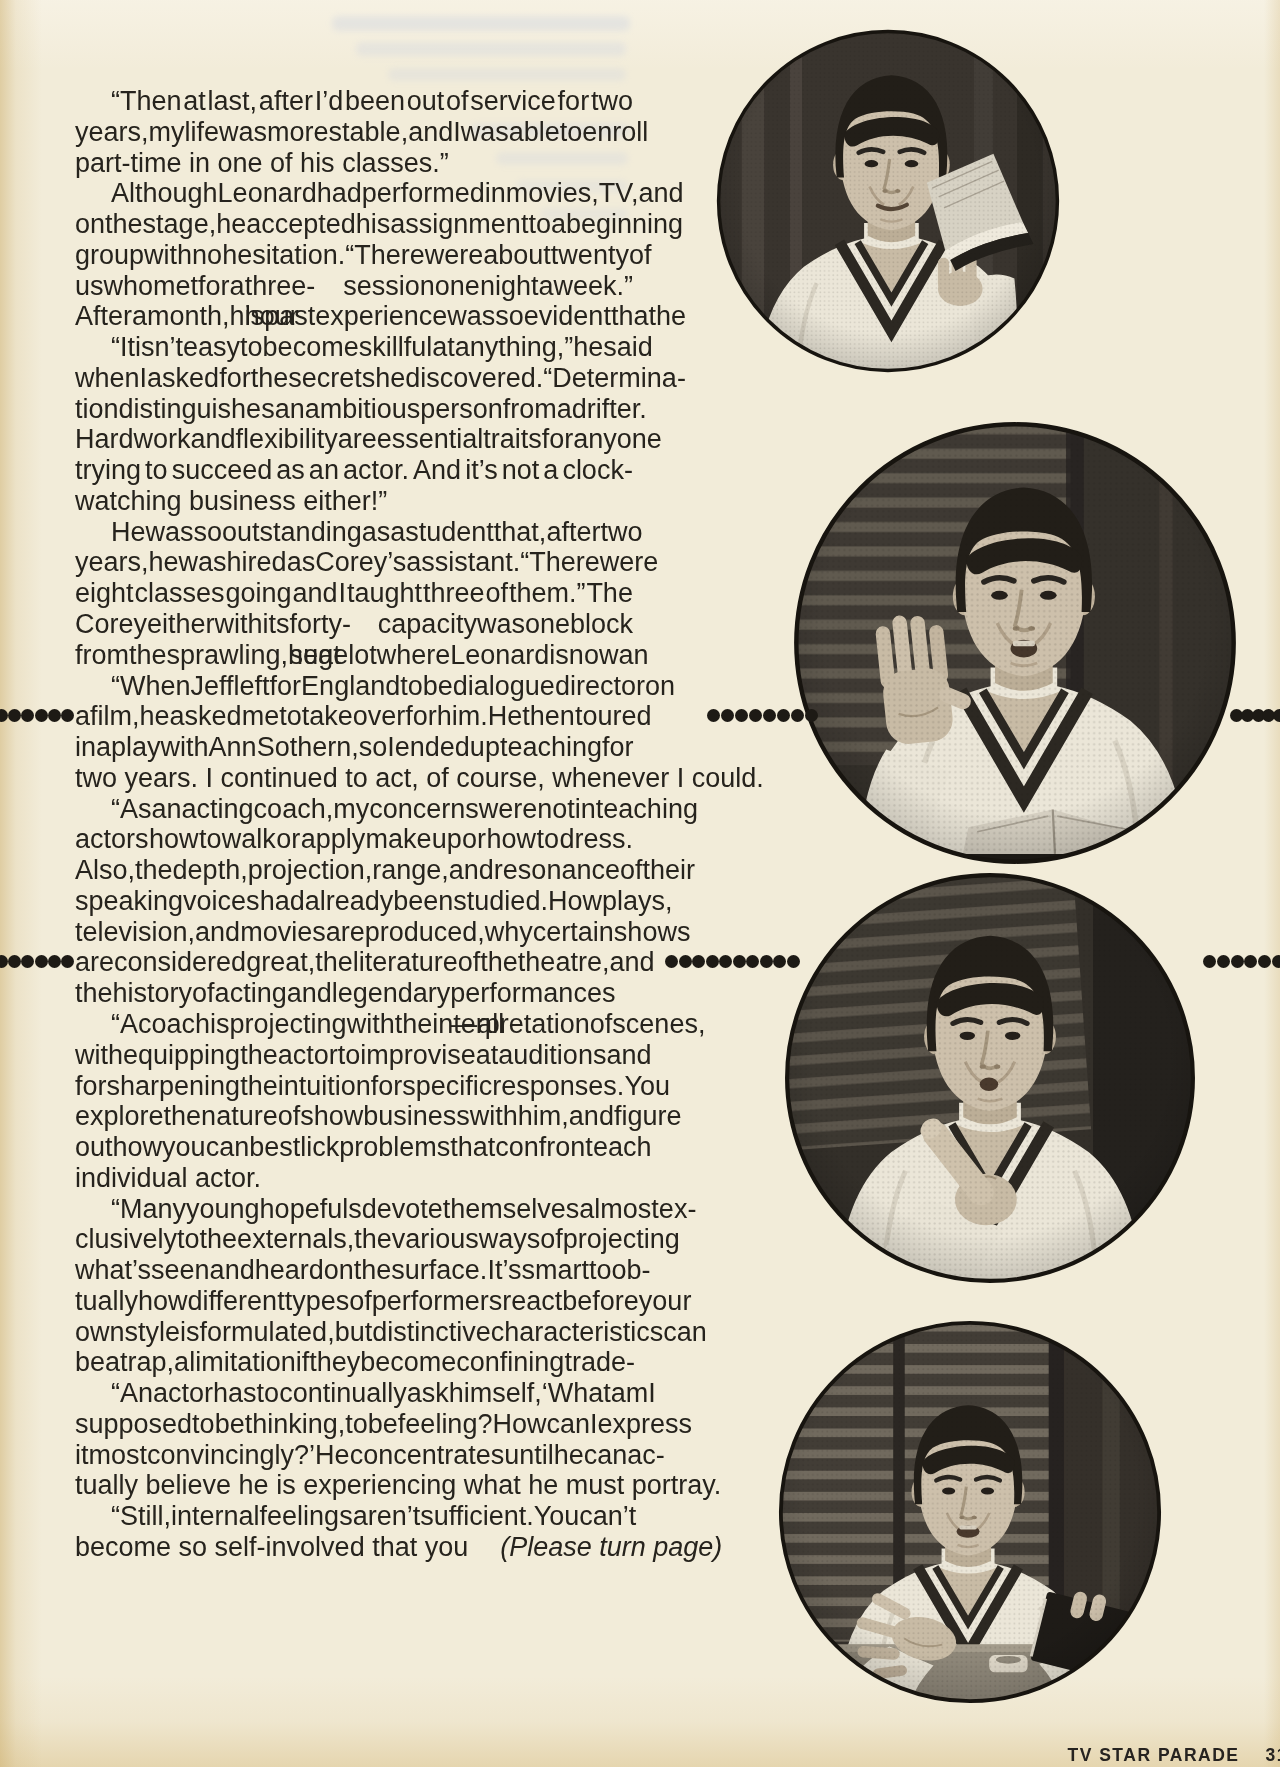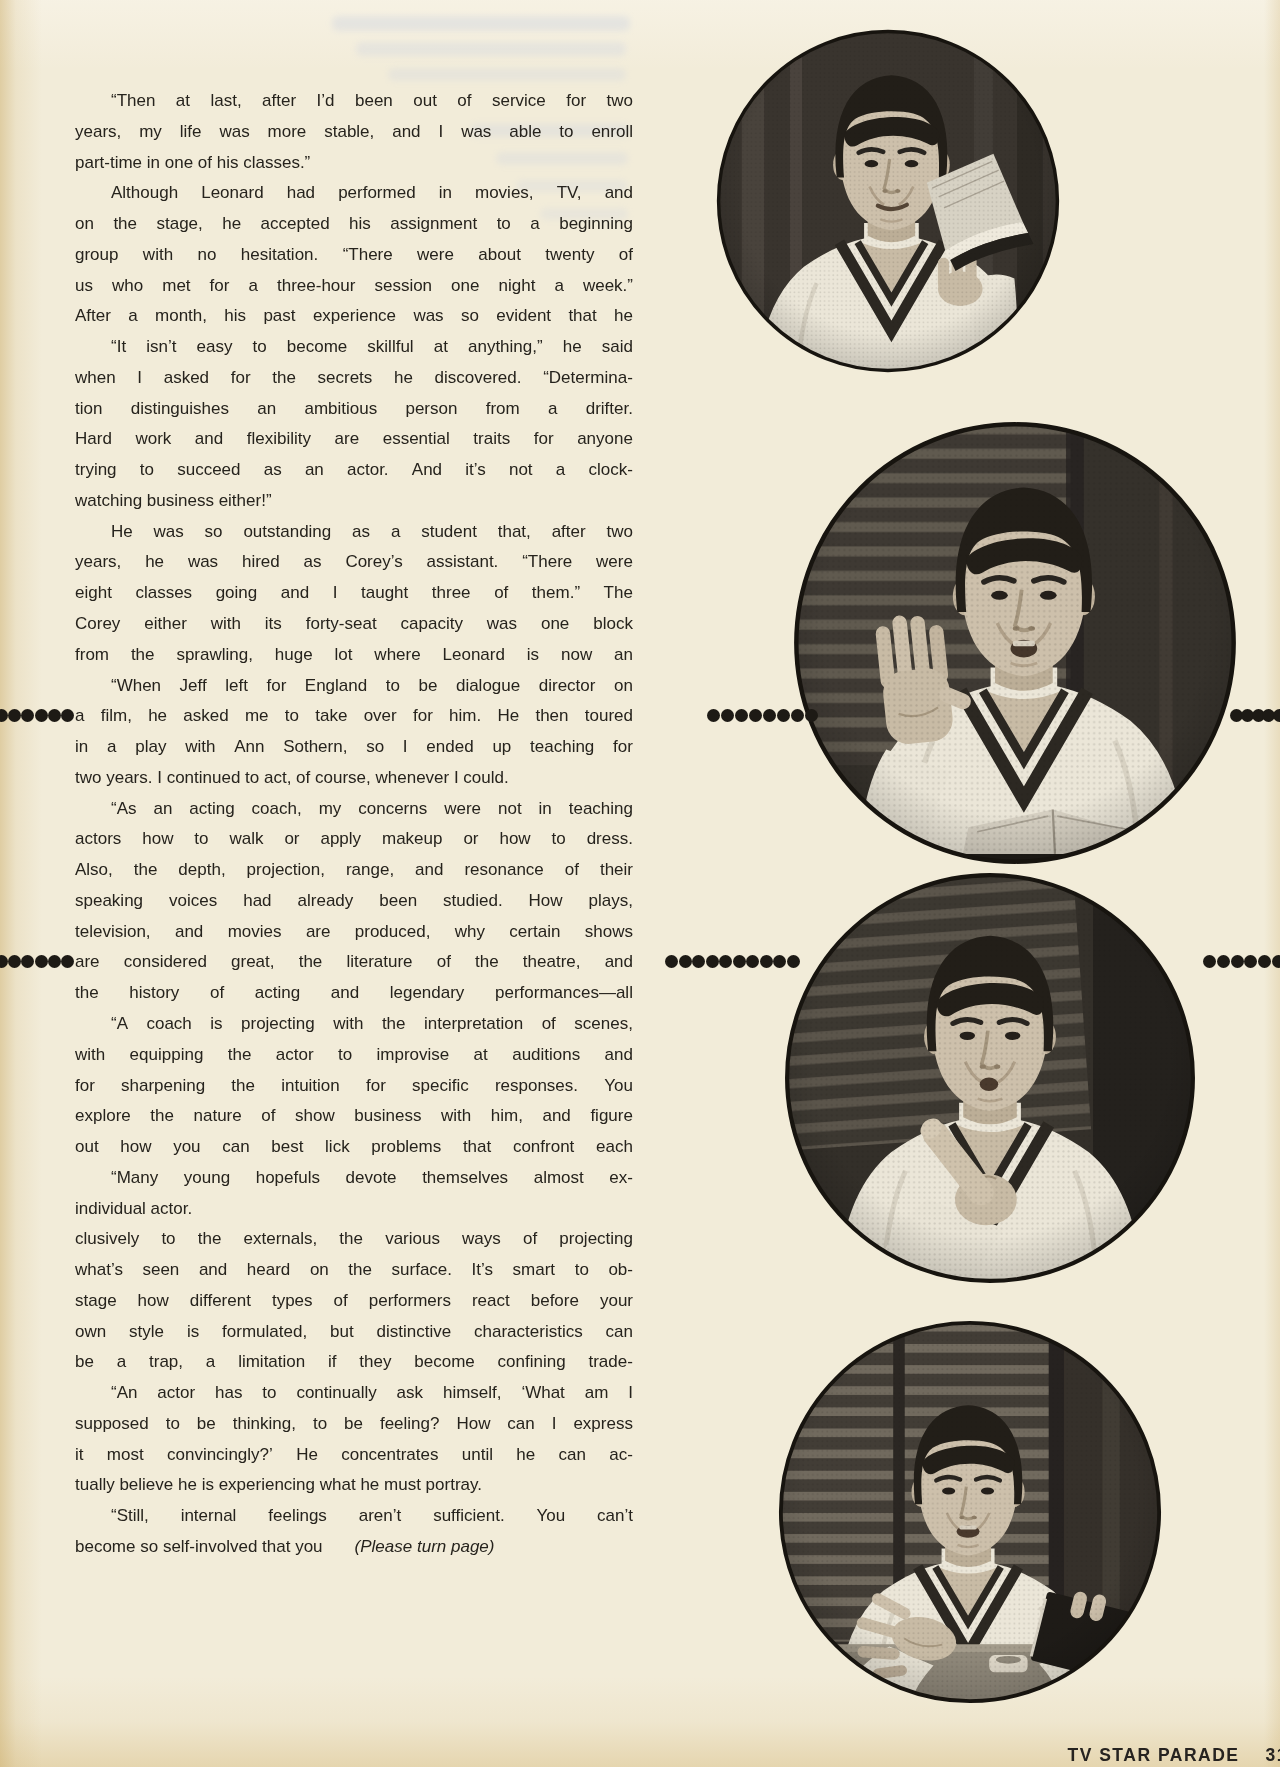--- a/index.html
+++ b/index.html
@@ -9,21 +9,21 @@
     background:
       linear-gradient(90deg, rgba(204,174,108,.50) 0px, rgba(204,174,108,.16) 16px, rgba(204,174,108,0) 42px),
       linear-gradient(270deg, rgba(204,174,108,.25) 0px, rgba(204,174,108,0) 16px),
       linear-gradient(0deg, rgba(214,186,124,.45) 0px, rgba(214,186,124,.12) 45px, rgba(214,186,124,0) 90px),
       linear-gradient(180deg, rgba(250,246,236,.55) 0px, rgba(250,246,236,0) 70px),
       #f2ecd9;
   }
   
   .article{
     position:absolute;left:75px;top:86px;width:558px;
-    font-size:17px;line-height:30.77px;color:#26231d;
+    font-size:27px;line-height:30.77px;color:#26231d;
   }
   .tline{height:30.77px;overflow:visible;}
   .just{display:flex;justify-content:space-between;}
   .ind{padding-left:36px;}
   .endline{white-space:pre;}
   .split{display:flex;justify-content:flex-start;white-space:pre;}
   .turn{font-style:italic;margin-left:32px;}
   
   .dot{position:absolute;width:13px;height:13px;border-radius:50%;background:#1d1a15;}
   
@@ -621,30 +621,30 @@
         <span>how</span>
         <span>you</span>
         <span>can</span>
         <span>best</span>
         <span>lick</span>
         <span>problems</span>
         <span>that</span>
         <span>confront</span>
         <span>each</span>
       </div>
+      <div class="tline endline">individual actor.</div>
       <div class="tline ind just">
         <span>“Many</span>
         <span>young</span>
         <span>hopefuls</span>
         <span>devote</span>
         <span>themselves</span>
         <span>almost</span>
         <span>ex-</span>
       </div>
-      <div class="tline endline">individual actor.</div>
       <div class="tline just">
         <span>clusively</span>
         <span>to</span>
         <span>the</span>
         <span>externals,</span>
         <span>the</span>
         <span>various</span>
         <span>ways</span>
         <span>of</span>
         <span>projecting</span>
@@ -656,21 +656,21 @@
         <span>heard</span>
         <span>on</span>
         <span>the</span>
         <span>surface.</span>
         <span>It’s</span>
         <span>smart</span>
         <span>to</span>
         <span>ob-</span>
       </div>
       <div class="tline just">
-        <span>stage</span>
+        <span>tually</span>
         <span>how</span>
         <span>different</span>
         <span>types</span>
         <span>of</span>
         <span>performers</span>
         <span>react</span>
         <span>before</span>
         <span>your</span>
       </div>
       <div class="tline just">

